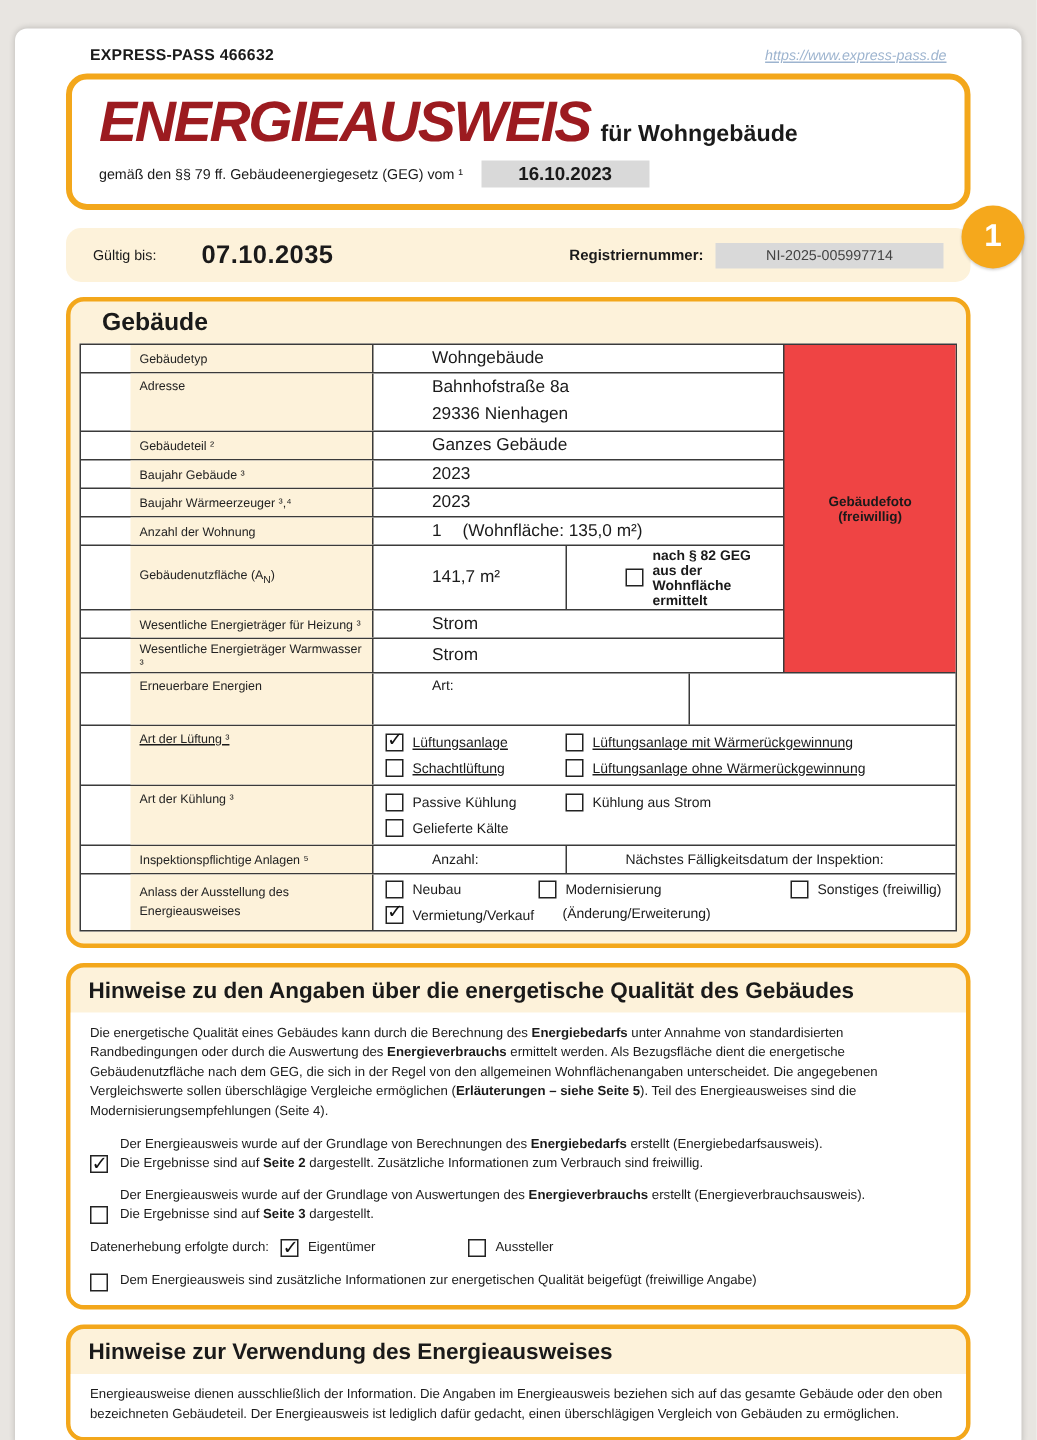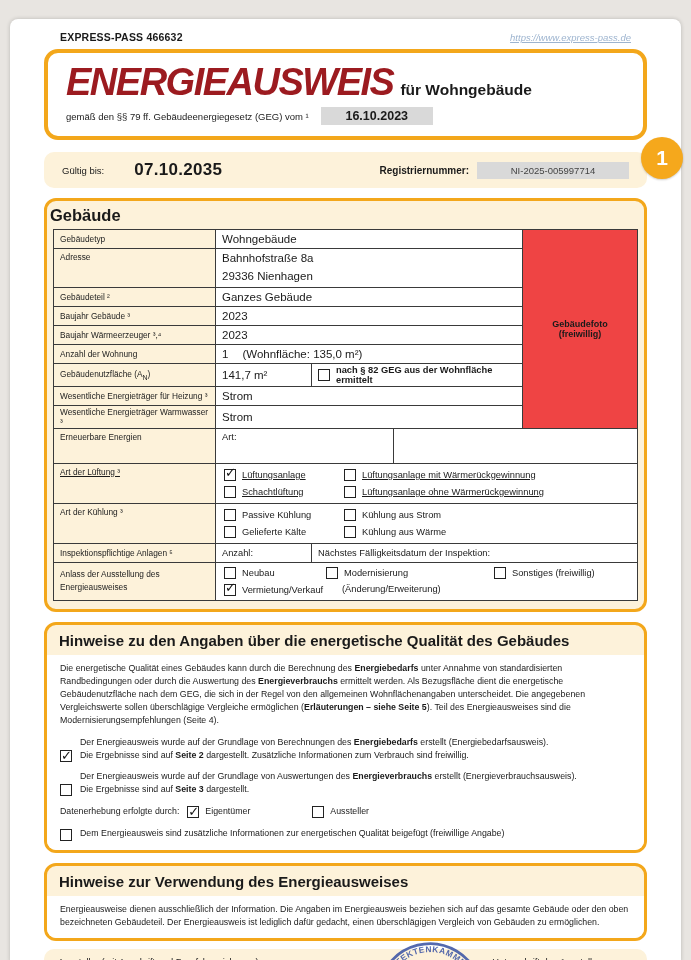--- a/index.html
+++ b/index.html
@@ -23,30 +23,30 @@
 
   
   .validity-bar { margin-top:12px; background:#fdf2da; border-radius:10px; height:36px; display:flex; align-items:center; padding:0 18px; font-size:9.5px; }
   .v-date { font-size:17px; font-weight:bold; margin-left:30px; letter-spacing:.3px; }
   .reg-label { font-weight:bold; font-size:10px; margin-left:auto; }
   .reg-value { font-size:9.5px; color:#444; width:152px; padding:3px 0; margin-left:8px; }
   .page-badge { position:absolute; right:-2px; top:118px; width:42px; height:42px; border-radius:50%; background:#f5a81c; color:#fff; font-weight:bold; font-size:21px; display:flex; align-items:center; justify-content:center; box-shadow:0 1px 2px rgba(0,0,0,.2); }
 
   
   .section { border:3.5px solid #f3a71b; border-radius:12px; background:#fdf2da; margin-top:10px; overflow:hidden; }
-  .sec-title { font-size:16.5px; font-weight:bold; padding:5px 10px 4px 3px; }
+  .sec-title { font-size:16.5px; font-weight:bold; padding:5px 10px 4px 21px; }
   .sec-title2 { font-size:15px; font-weight:bold; padding:7px 12px 6px 12px; }
   .sec-body { background:#fff; padding:7px 13px 9px 13px; font-size:8.8px; line-height:1.5; }
   .b { font-weight:bold; }
 
   
   .tbl { background:#fff; border:1.5px solid #3a3a3a; margin:0 6px 8px 6px; }
   .row { display:flex; border-bottom:1px solid #3a3a3a; min-height:18px; align-items:stretch; }
   .row.last { border-bottom:none; }
-  .cell { padding:1px 6px; display:flex; align-items:center; box-sizing:border-box; }
+  .cell { padding:1px 6px; display:flex; align-items:center; box-sizing:border-box;margin-left:33px; }
   .lbl { width:162px; flex:0 0 162px; background:#fdf2da; border-right:1px solid #3a3a3a; font-size:8.3px; color:#222; }
   .val { font-size:11.5px; flex:1; }
   .tbl-top { display:flex; }
   .tbl-main { flex:1; min-width:0; }
   .photo-cell { width:114px; flex:0 0 114px; border-left:1px solid #3a3a3a; background:#ef4444; display:flex; flex-direction:column; justify-content:center; align-items:center; font-size:9px; font-weight:bold; text-align:right; }
   .mini { border-right:1px solid #3a3a3a; }
   .small-txt { font-size:9.3px; }
   .two-line { flex-direction:column; align-items:flex-start; justify-content:center; line-height:1.55; }
   .top-al { align-items:flex-start; padding-top:3px; }
   .opts-grid { display:grid; grid-template-columns:120px 1fr; row-gap:5px; padding:5px 0 5px 8px; font-size:9.3px; flex:1; align-content:center; }
@@ -196,24 +196,20 @@
                 <span class="cb"></span>
                 <span>Passive Kühlung</span>
               </span>
           <span class="opt">
                 <span class="cb"></span>
                 <span>Kühlung aus Strom</span>
               </span>
           <span class="opt">
                 <span class="cb"></span>
                 <span>Gelieferte Kälte</span>
-              </span>
-          <span class="opt">
-                <span class="cb"></span>
-                <span>Kühlung aus Wärme</span>
               </span>
         </div>
       </div>
 
       <div class="row">
         <div class="cell lbl">Inspektionspflichtige Anlagen ⁵</div>
         <div class="cell small-txt mini" style="flex:0 0 96px;">Anzahl:</div>
         <div class="cell small-txt" style="flex:1;">Nächstes Fälligkeitsdatum der Inspektion:</div>
       </div>
 

